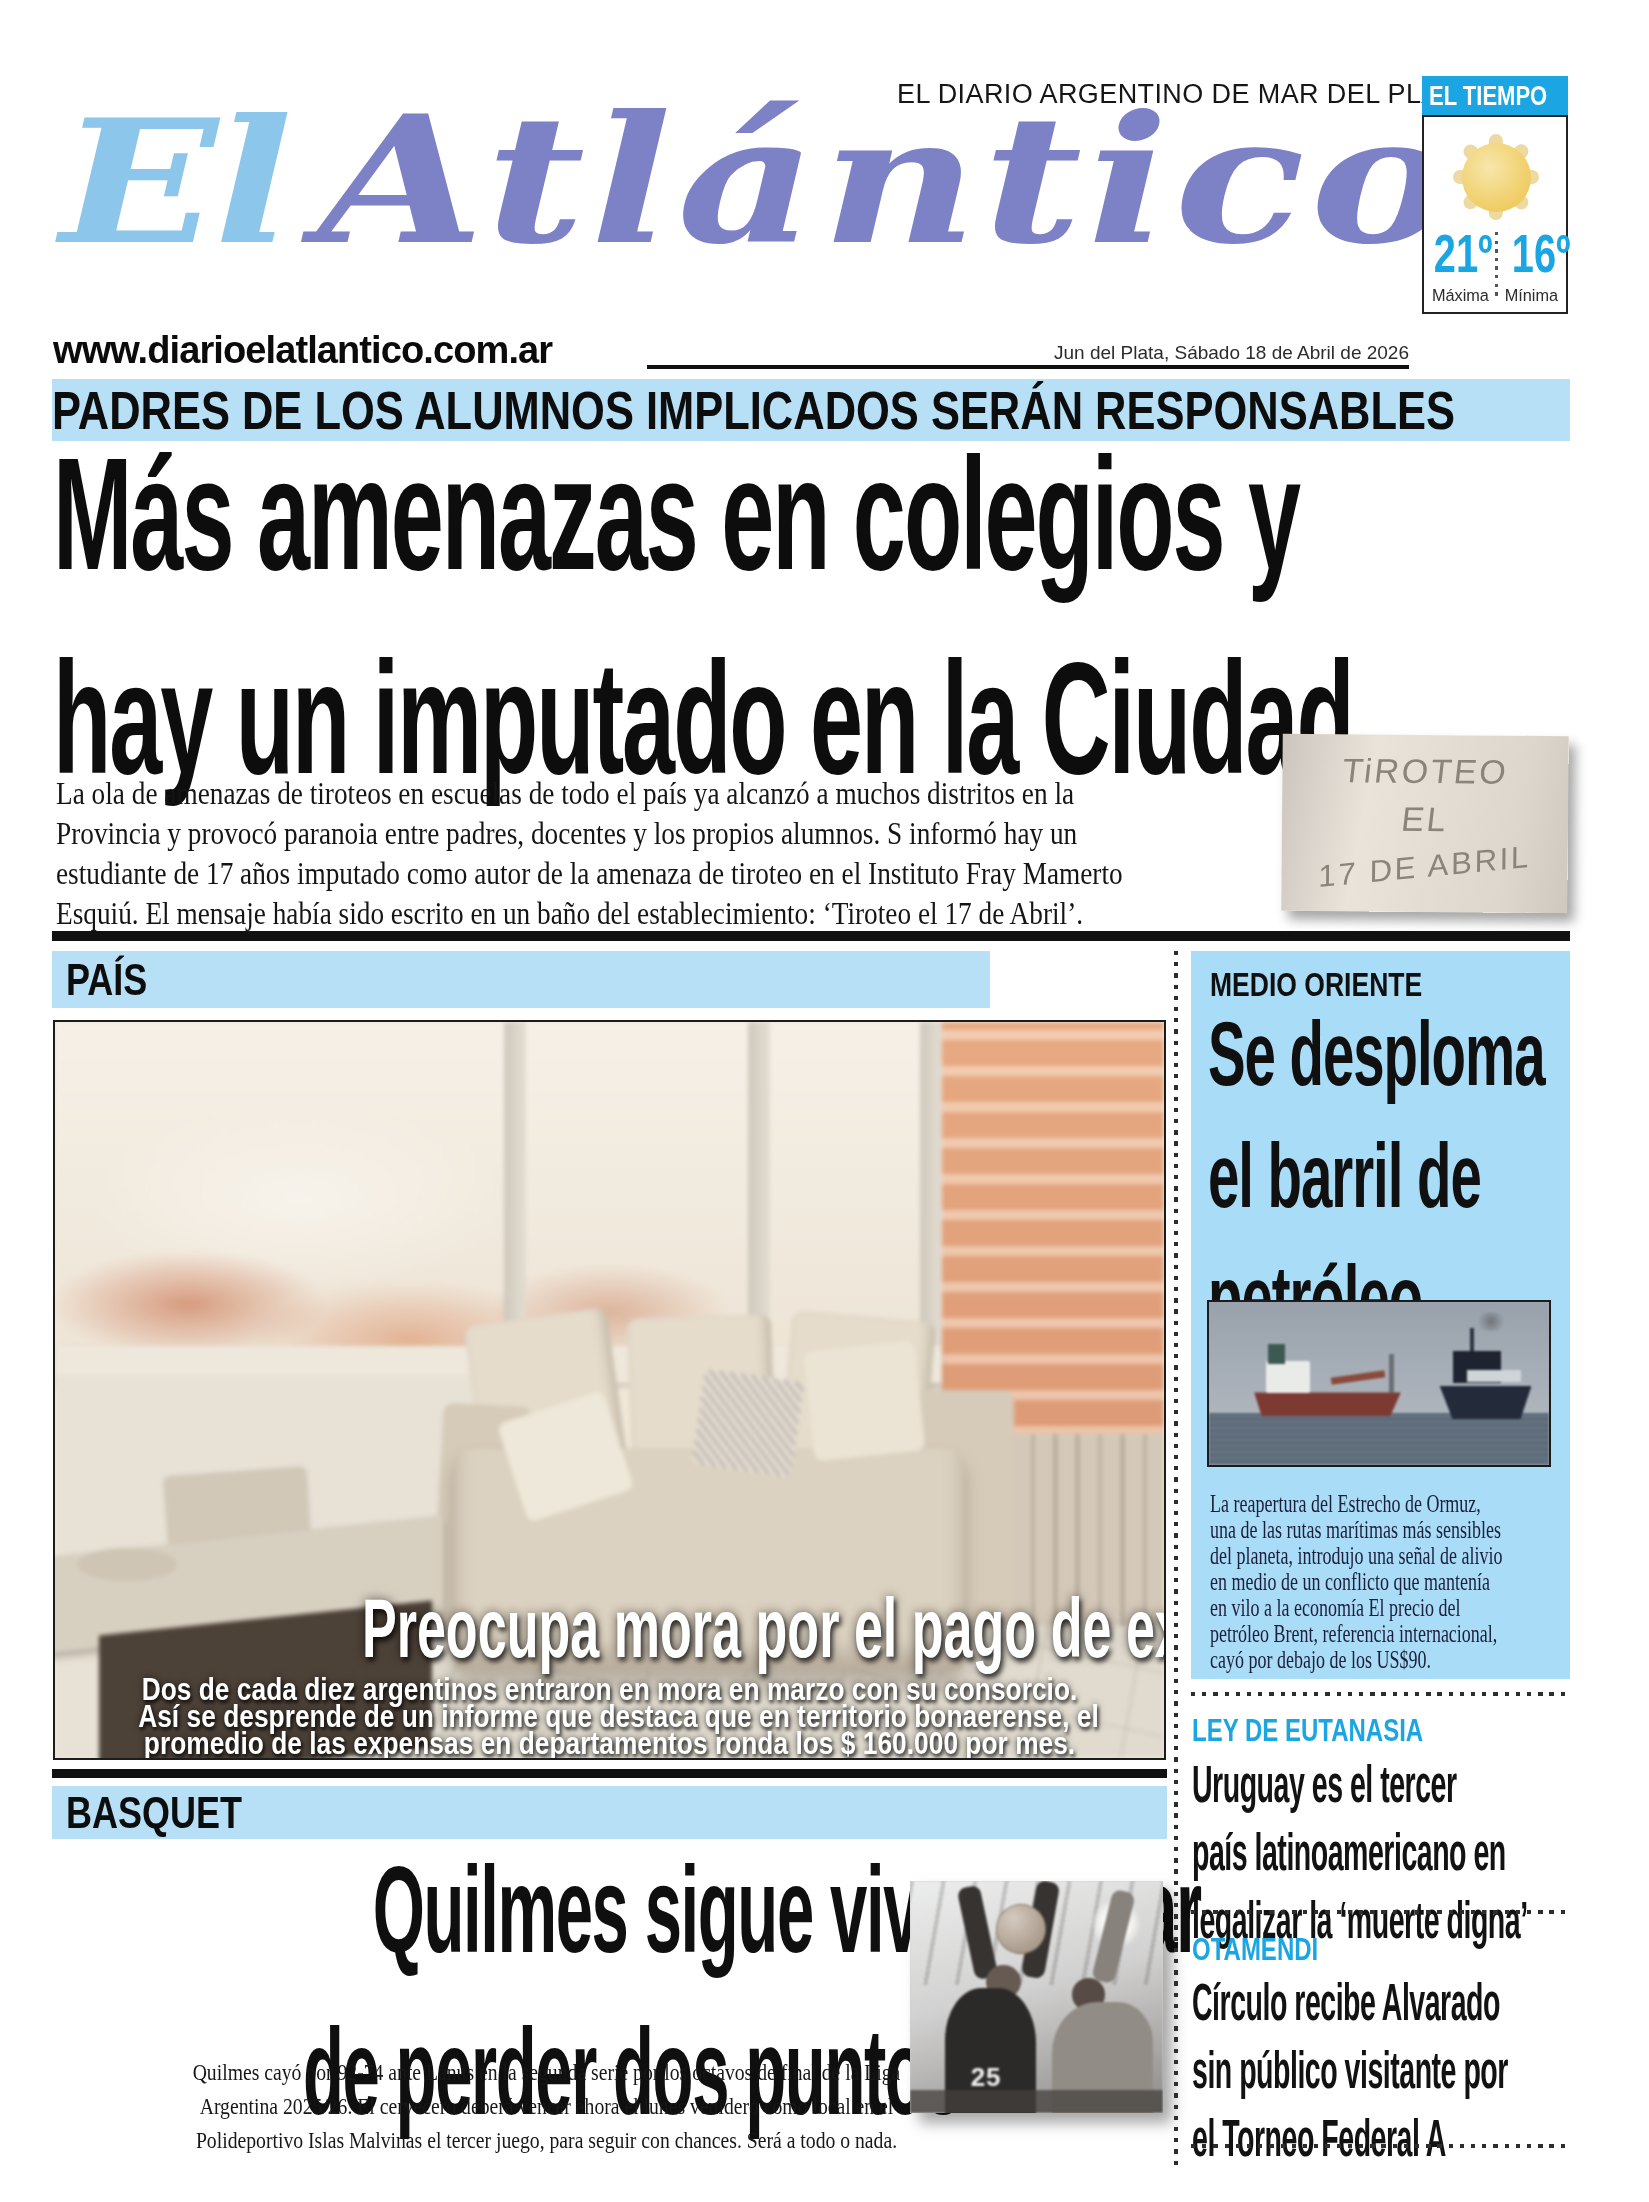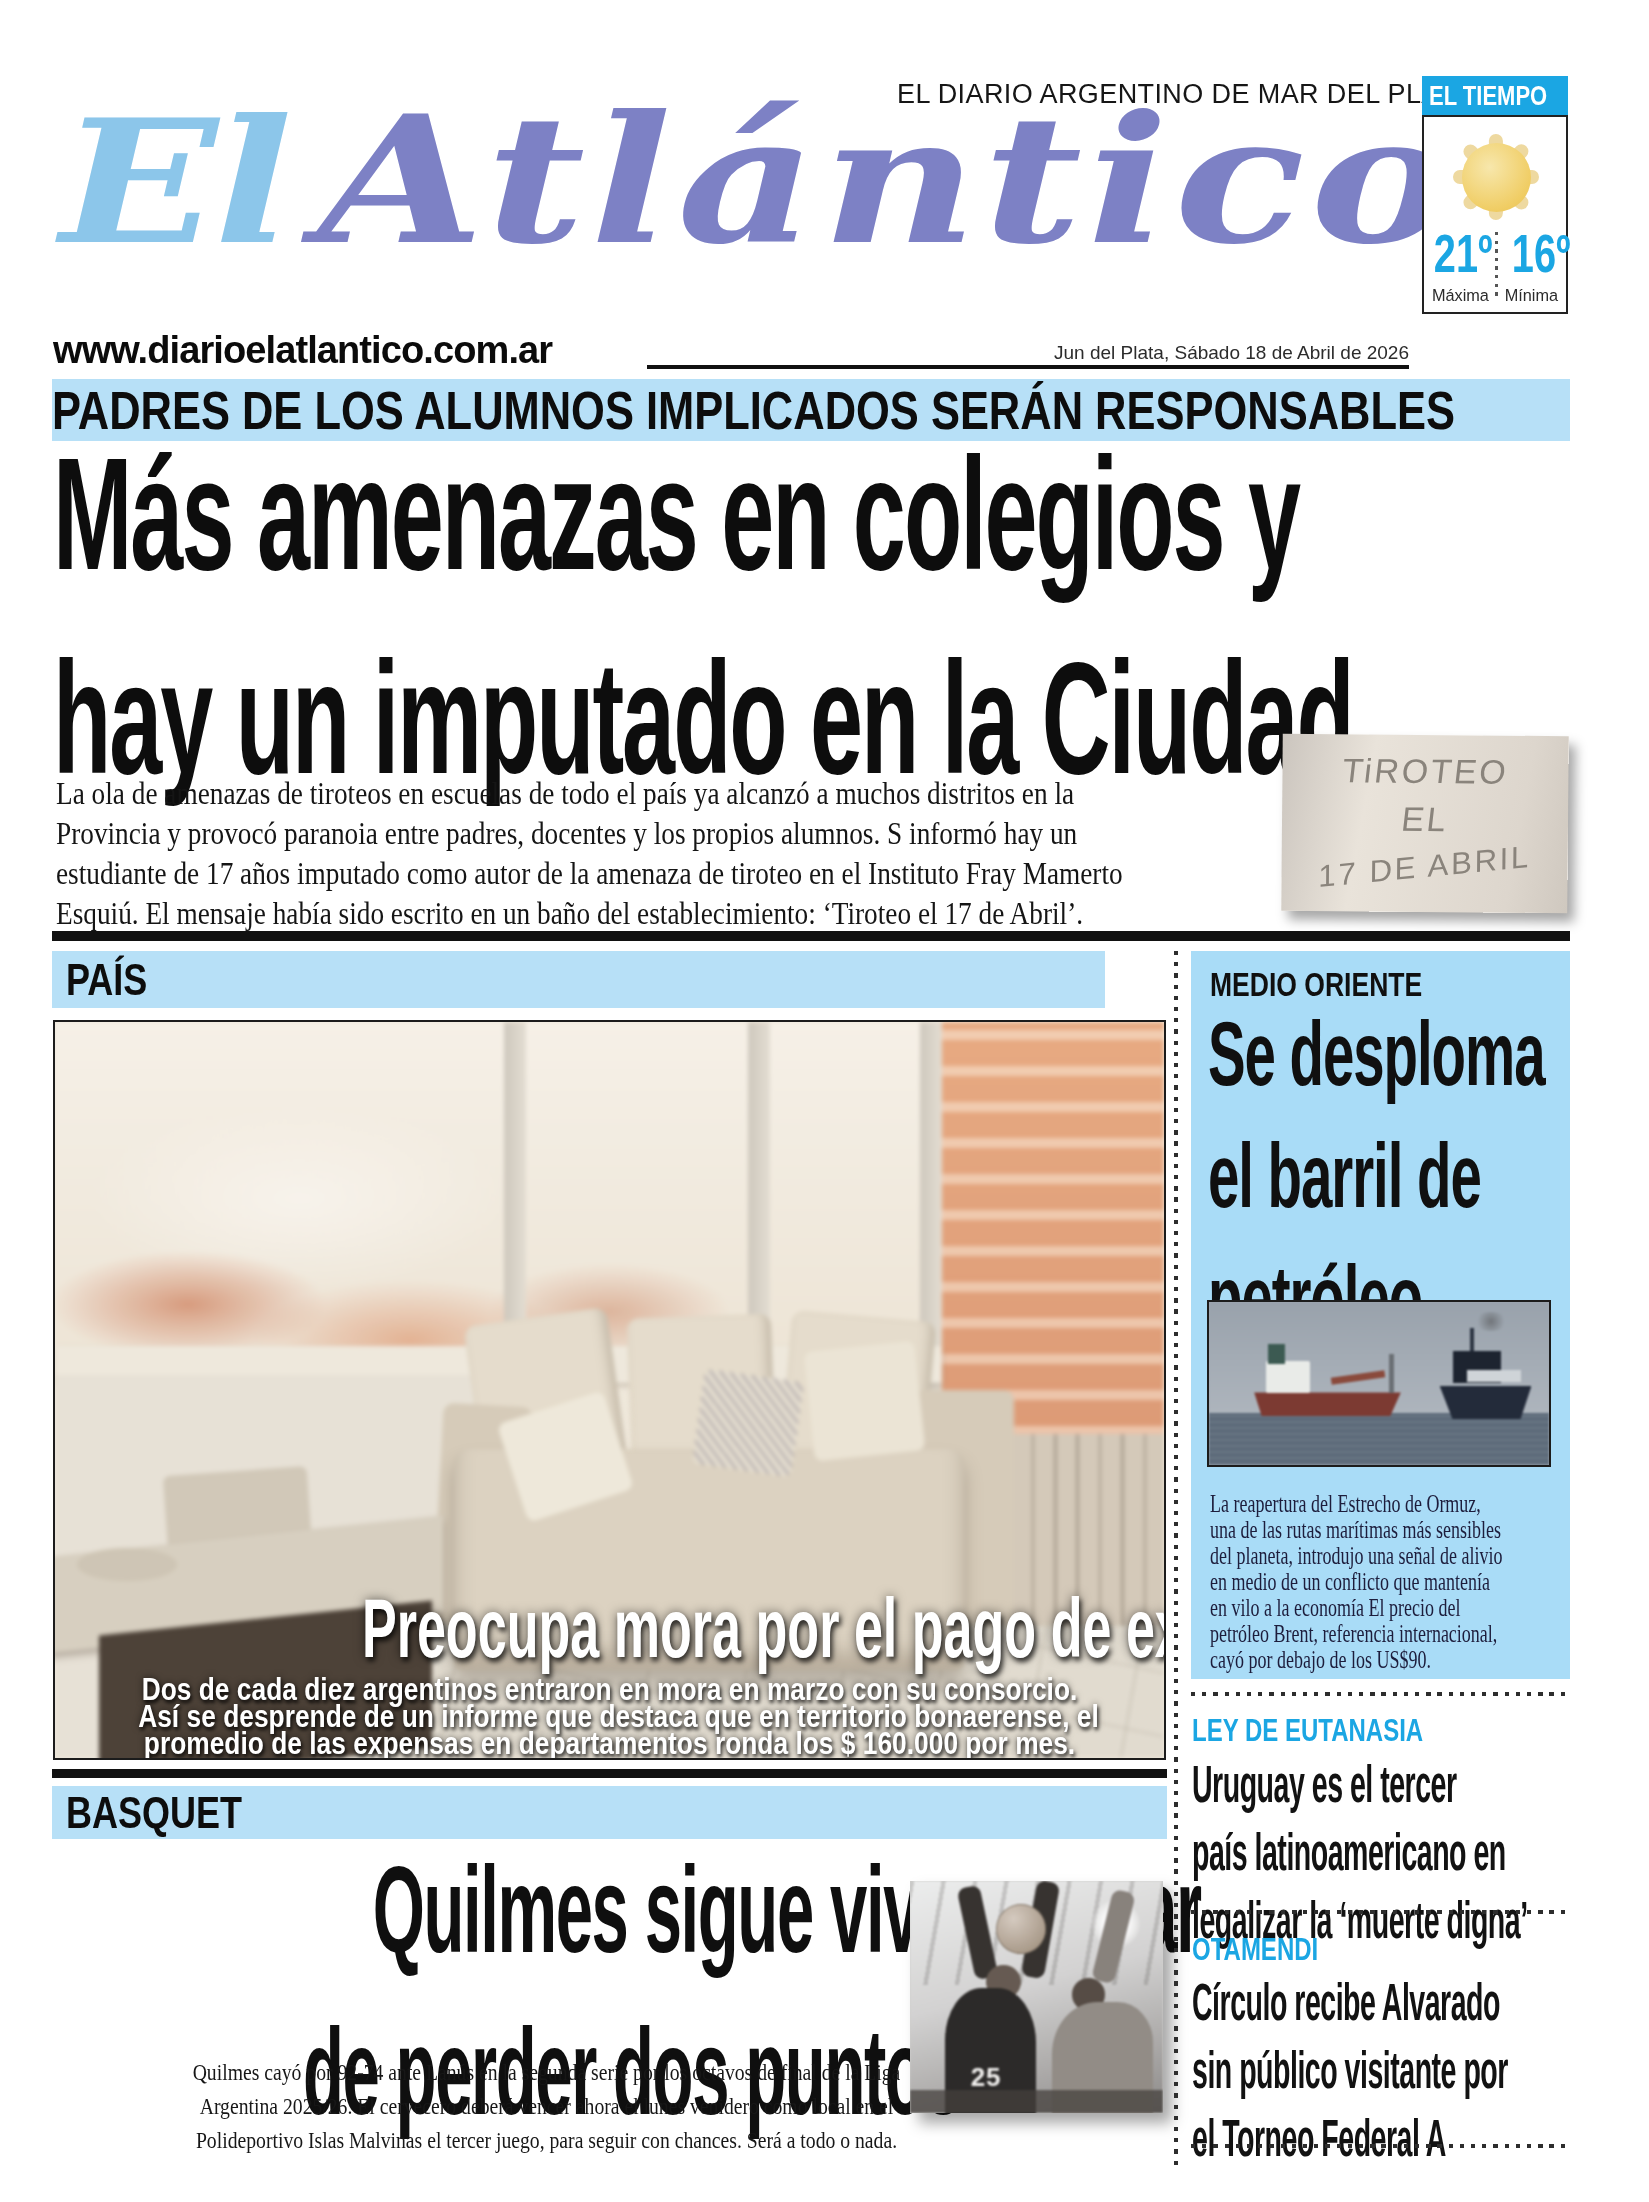--- a/index.html
+++ b/index.html
@@ -59,21 +59,21 @@
         box-shadow:6.9px 8.6px 12px rgba(0,0,0,.35);transform:rotate(.5deg);
         color:#8a847c;text-align:center;padding-top:12px;}
   .note div{font-size:34px;letter-spacing:2.6px;line-height:48px;transform:skewX(-6deg);}
   .note .n3{transform:skewX(-6deg) rotate(-6deg);font-size:31px;}
 
   .rule-mid{position:absolute;left:52px;top:931px;width:1518px;height:9.5px;background:#111;}
 
   
   .band{position:absolute;background:var(--band-blue);display:flex;align-items:center;padding-left:13.8px;}
   .band span{font-size:45px;font-weight:900;color:#0d0d0d;--sx:.8;}
-  .band-pais{left:52px;top:951px;width:1053px;height:57px;}
+  .band-pais{left:52px;top:951px;width:938px;height:57px;}
   .band-basquet{left:52px;top:1786px;width:1115px;height:53px;}
 
   
   .photo-main{position:absolute;left:53px;top:1020px;width:1113px;height:740px;border:2.6px solid #1c1c1c;overflow:hidden;background:#efe8db;}
   .apt-scene{position:absolute;inset:0;filter:blur(2.2px) saturate(.92);}
   .apt-sky{position:absolute;left:0;top:0;width:100%;height:48%;
     background:
       radial-gradient(ellipse 198px 77px at 12% 80%,rgba(211,122,84,.7),transparent 70%),
       radial-gradient(ellipse 224px 86px at 32% 90%,rgba(226,150,108,.65),transparent 70%),
       radial-gradient(ellipse 172px 69px at 50% 82%,rgba(208,130,92,.5),transparent 70%),

